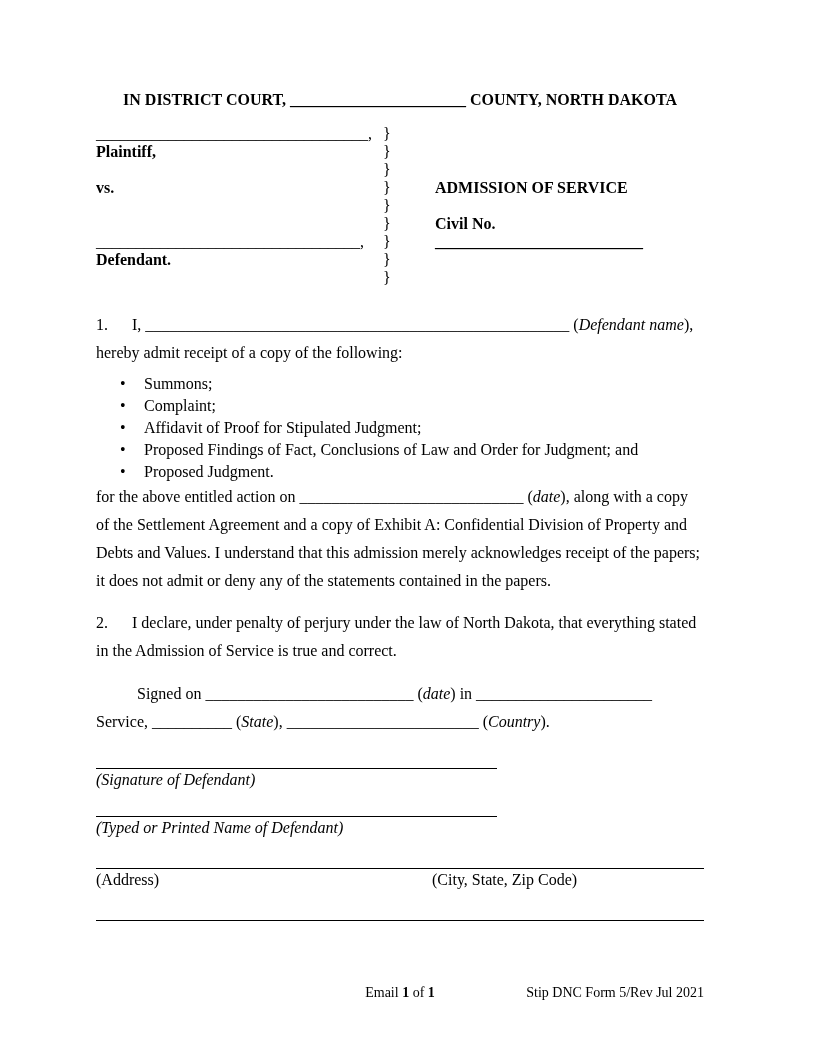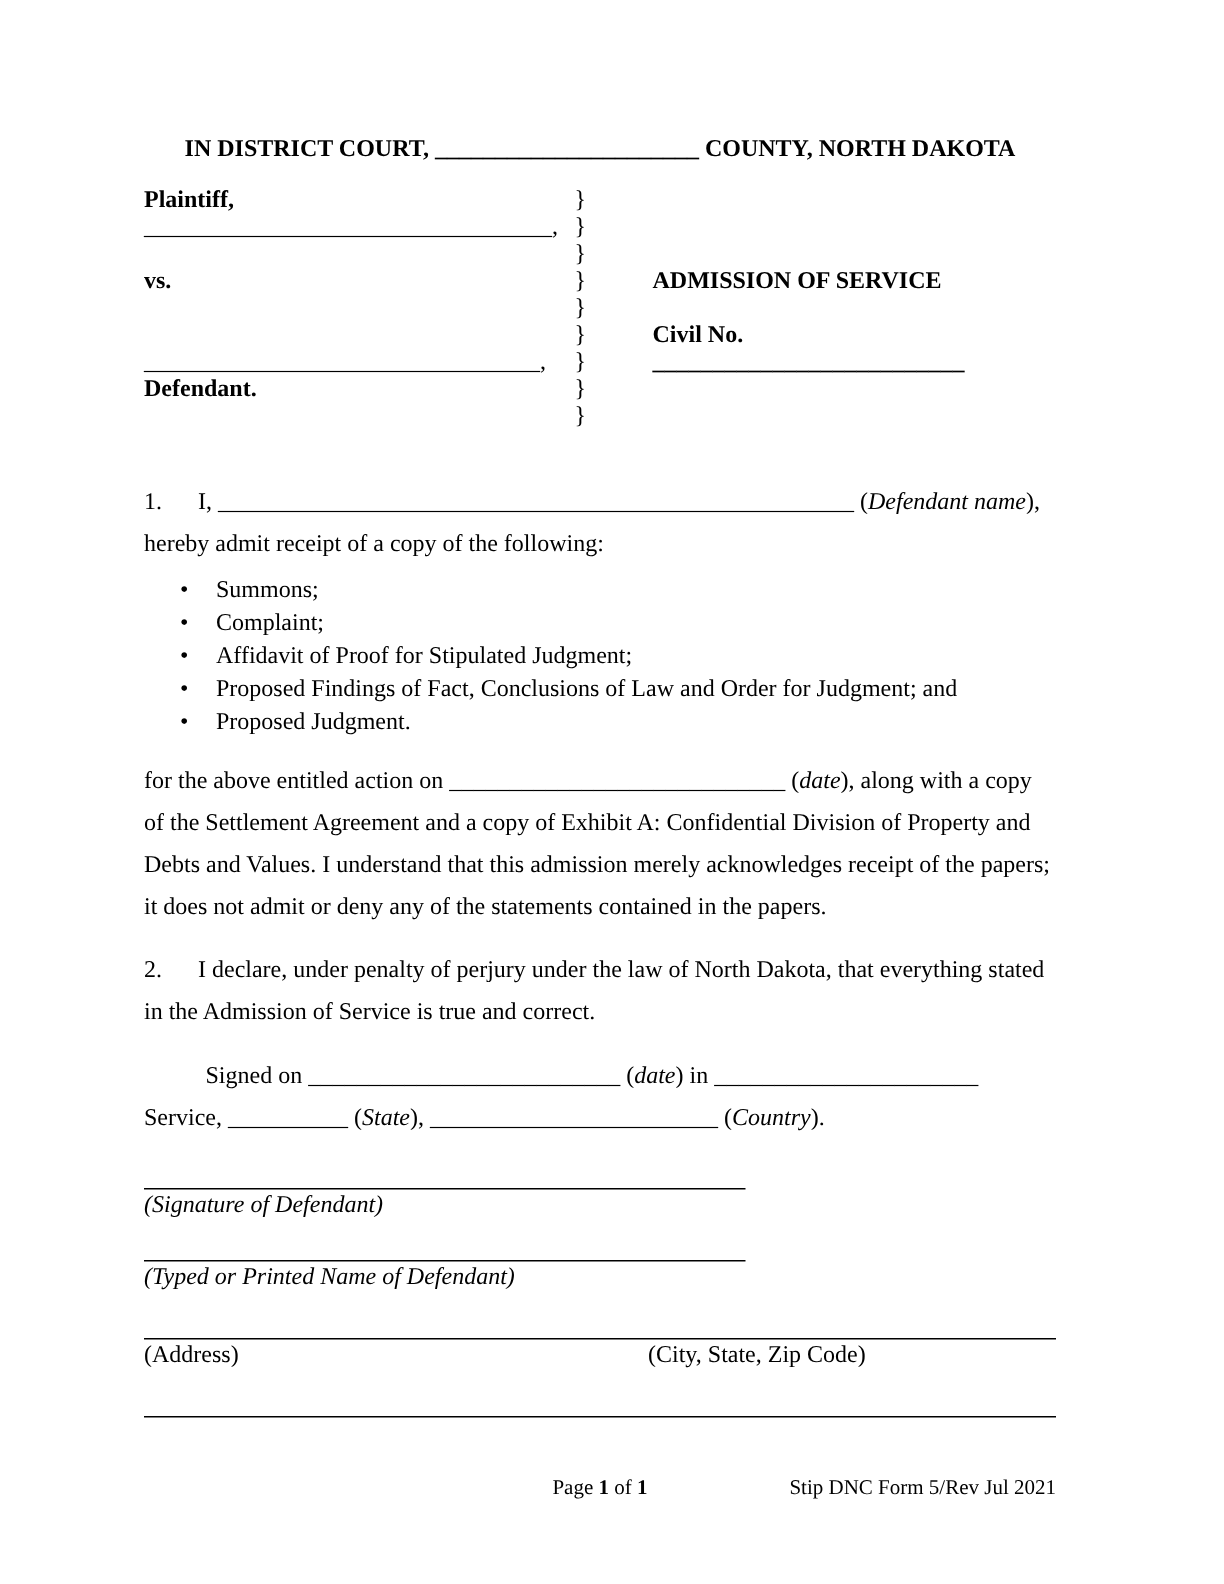--- a/index.html
+++ b/index.html
@@ -21,26 +21,26 @@
   }
   
   .caption { display:flex; margin-top:16px; line-height:18px; }
   .cap-col-left { width:287px; }
   .cap-col-brackets { width:52px; }
   .cap-col-right { flex:1; font-weight:700; }
   .cap-line { height:18px; }
   .bold { font-weight:700; }
   
   .para { line-height:28px; text-align:left; }
-  .p1 { margin-top:34px; }
+  .p1 { margin-top:24px; }
   .pnum { display:inline-block; width:36px; }
   .doc-list { list-style:none; margin:6px 0 0 24px; }
   .doc-list li { line-height:22px; }
   .bullet { display:inline-block; width:24px; }
-  .p1b { margin-top:14px; }
+  .p1b { }
   .p2 { margin-top:14px; }
   .signed { margin-top:15px; text-indent:41px; }
   
   .rule-half { width:401px; border-bottom:1px solid #000; height:0; }
   .rule-full { width:100%; border-bottom:1px solid #000; height:0; }
   .rule-sig1 { margin-top:32px; }
   .rule-sig2 { margin-top:27px; }
   .rule-addr { margin-top:31px; }
   .rule-phone { margin-top:31px; }
   .sig-label { margin-top:2px; line-height:18px; font-style:italic; }
@@ -54,22 +54,22 @@
 </style>
 </head>
 <body>
 
 <div class="page">
 
   <div class="doc-title"><span>IN DISTRICT COURT, </span><span>______________________</span><span> COUNTY, NORTH DAKOTA</span></div>
 
   <div class="caption">
     <div class="cap-col-left">
+      <div class="cap-line">__________________________________,</div>
       <div class="cap-line bold">Plaintiff,</div>
-      <div class="cap-line">__________________________________,</div>
       <div class="cap-line"></div>
       <div class="cap-line bold">vs.</div>
       <div class="cap-line"></div>
       <div class="cap-line"></div>
       <div class="cap-line">_________________________________,</div>
       <div class="cap-line bold">Defendant.</div>
     </div>
     <div class="cap-col-brackets">
       <div class="cap-line">}</div>
       <div class="cap-line">}</div>
@@ -115,17 +115,17 @@
 
   <div class="rule-full rule-addr"></div>
   <div class="label-row">
     <span class="label-col1">(Address)</span>
     <span>(City, State, Zip Code)</span>
   </div>
 
   <div class="rule-full rule-phone"></div>
 
   <div class="footer">
-    <div class="footer-center"><span>Page </span><b>1</b><span> of </span><b>1</b></div>
+    <div class="footer-center"><span>Email </span><b>1</b><span> of </span><b>1</b></div>
     <div class="footer-right">Stip DNC Form 5/Rev Jul 2021</div>
   </div>
 
 </div>
 
 </body></html>

